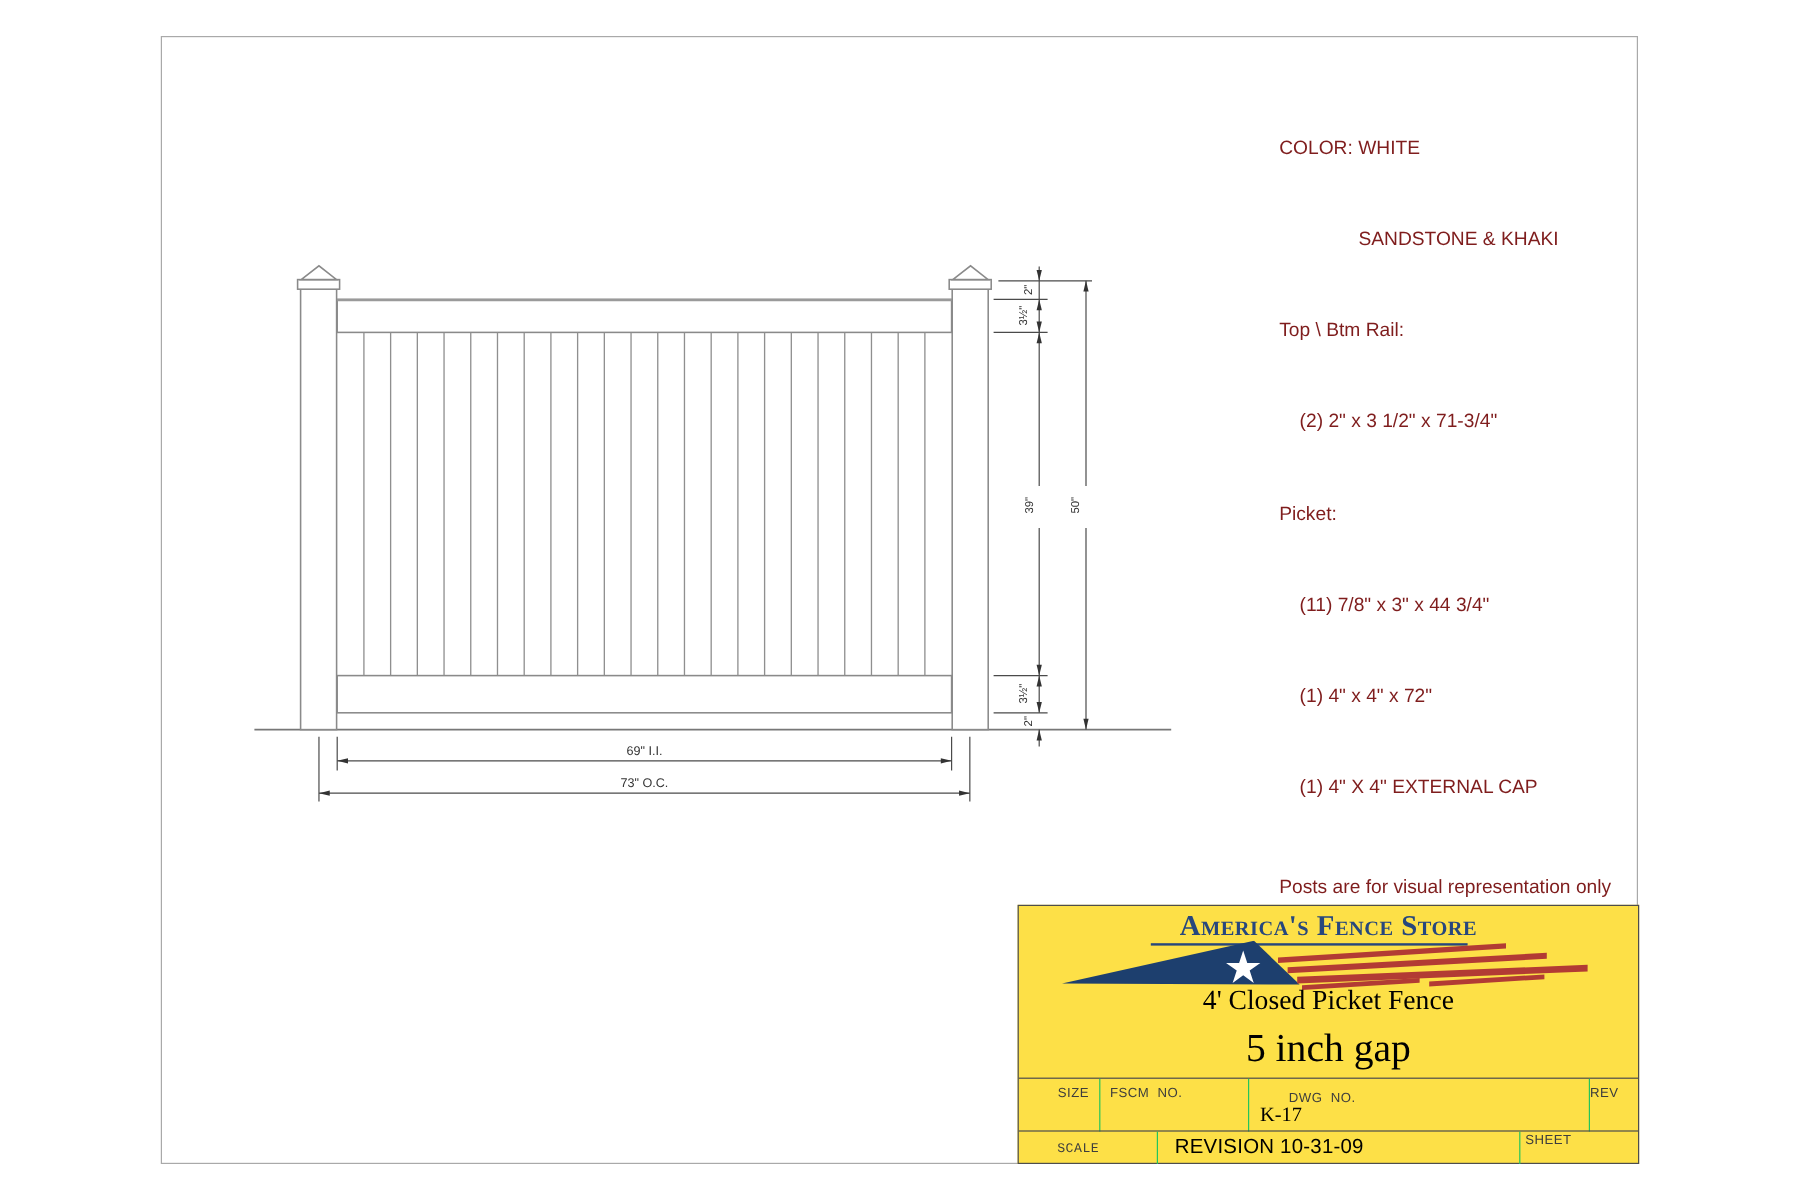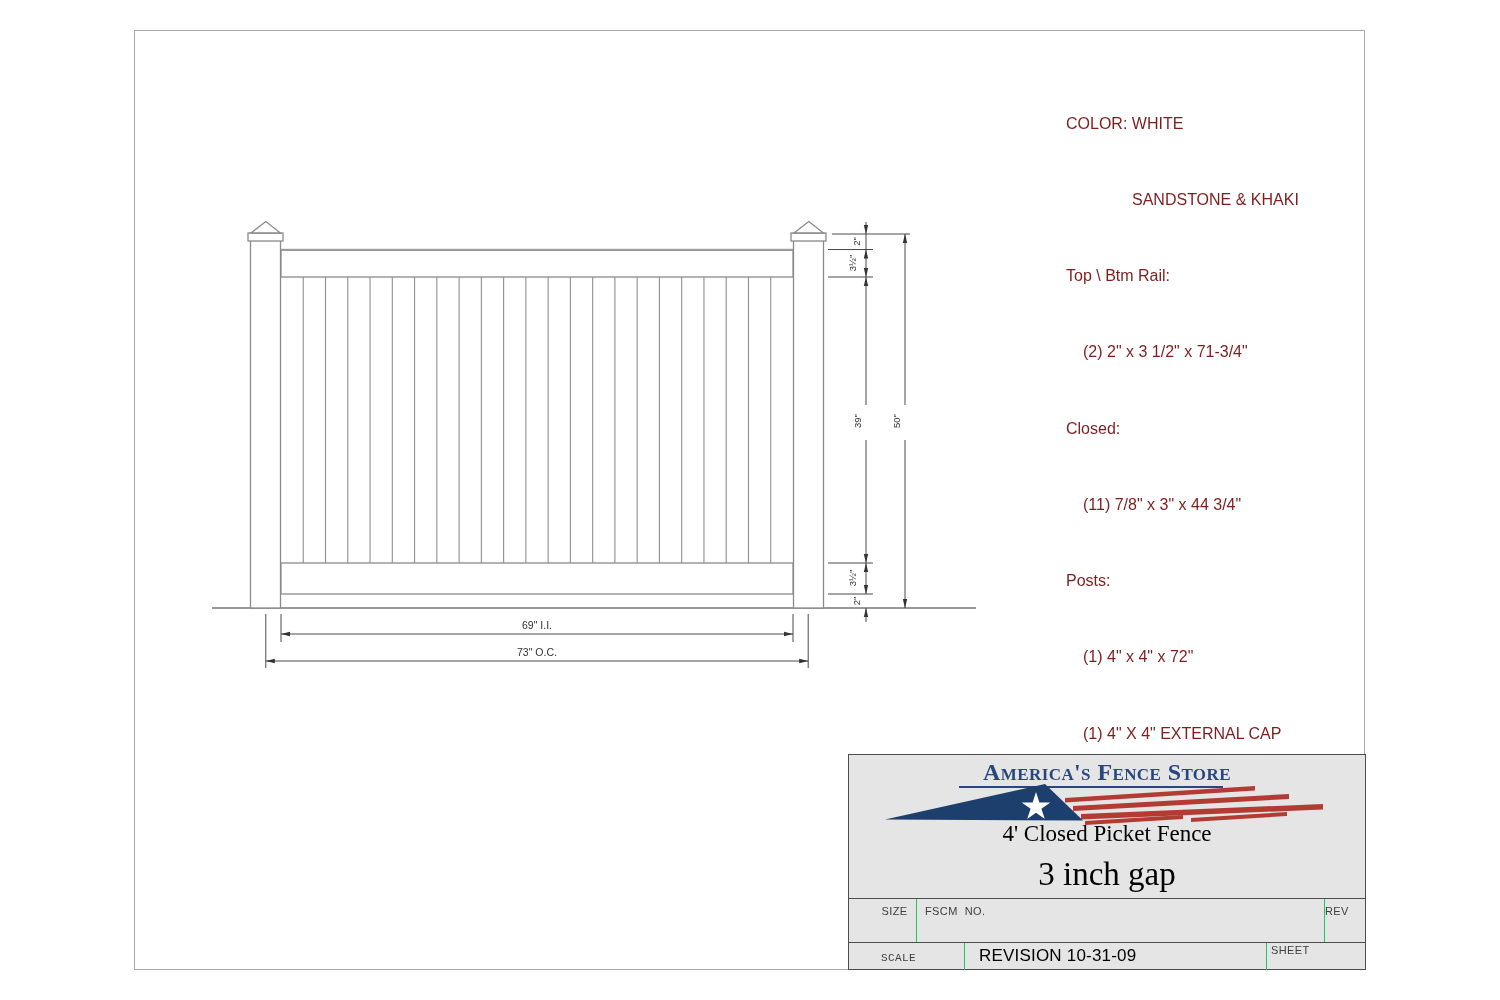--- a/index.html
+++ b/index.html
@@ -11,21 +11,21 @@
 
   
   .specs { position:absolute; left:1066px; top:60px; color:#7f1d1d; font-size:16px;
            line-height:25.4px; white-space:pre; }
   .specs .ind1 { padding-left:17px; }
   .specs .ind2 { padding-left:66px; }
   .specs .gap  { margin-top:6px; }
 
   
   .titleblock { position:absolute; left:848px; top:754px; width:518px; height:216px;
-                border:1px solid #4d4d4d; box-sizing:border-box; background:#e5e5e5; }
+                border:1px solid #4d4d4d; box-sizing:border-box; background:#fde047; }
   .tb-brand { position:absolute; top:4px; left:0; width:100%; text-align:center;
               font-family:"Liberation Serif", serif; font-weight:bold; font-variant:small-caps;
               font-size:24px; letter-spacing:0.4px; color:#27477d; }
   .tb-underline { position:absolute; top:31px; left:110px; width:264px; height:2px; background:#27477d; }
   .tb-flag { position:absolute; left:36px; top:29px; width:440px; height:42px; }
   .tb-title1 { position:absolute; top:66px; left:0; width:100%; text-align:center;
                font-family:"Liberation Serif", serif; font-size:23px; color:#000; }
   .tb-title2 { position:absolute; top:101px; left:0; width:100%; text-align:center;
                font-family:"Liberation Serif", serif; font-size:33px; color:#000; }
   .tb-row2 { position:absolute; top:143px; left:0; width:516px; height:44px;
@@ -150,23 +150,22 @@
     <text class="dimtext" transform="rotate(-90 897 421)" x="897" y="421" text-anchor="middle" dominant-baseline="middle">50"</text>
     <text class="dimtext-b" x="537" y="629" text-anchor="middle">69" I.I.</text>
     <text class="dimtext-b" x="537" y="656" text-anchor="middle">73" O.C.</text>
   </svg>
 
   <div class="specs">
     <div>COLOR: WHITE</div>
     <div class="ind2">SANDSTONE &amp; KHAKI</div>
     <div>Top \ Btm Rail:</div>
     <div class="ind1">(2) 2" x 3 1/2" x 71-3/4"</div>
-    <div>Closed:</div>
+    <div>Picket:</div>
     <div class="ind1">(11) 7/8" x 3" x 44 3/4"</div>
-    <div>Posts:</div>
     <div class="ind1">(1) 4" x 4" x 72"</div>
     <div class="ind1">(1) 4" X 4" EXTERNAL CAP</div>
     <div class="gap">Posts are for visual representation only</div>
     <div>Posts not included with panel</div>
   </div>
 
   <div class="titleblock">
     <div class="tb-brand">America's Fence Store</div>
     <div class="tb-underline"></div>
 
@@ -176,25 +175,29 @@
       <g fill="#b23b34">
         <path d="M180,14 L370,2 L370,6.5 L180,18.5 Z"></path>
         <path d="M188,22 L404,10 L404,15 L188,27 Z"></path>
         <path d="M196,30 L438,20 L438,25.5 L196,35.5 Z"></path>
         <path d="M200,37 L298,31 L298,35 L200,41 Z"></path>
         <path d="M306,34 L402,28 L402,32 L306,38 Z"></path>
       </g>
     </svg>
 
     <div class="tb-title1">4' Closed Picket Fence</div>
-    <div class="tb-title2">3 inch gap</div>
+    <div class="tb-title2">5 inch gap</div>
 
     <div class="tb-row2">
       <div class="tb-cell cell-size tb-label">SIZE</div>
       <div class="tb-cell cell-fscm tb-label bl">FSCM  NO.</div>
+      <div class="tb-cell cell-dwg bl">
+        <span class="tb-label">DWG  NO.</span>
+        <span class="dwg-no">K-17</span>
+      </div>
       <div class="tb-cell cell-rev tb-label bl">REV</div>
     </div>
 
     <div class="tb-row3">
       <div class="tb-cell cell-scale tb-label">SCALE</div>
       <div class="tb-cell cell-revision bl">
         <span class="revision-text">REVISION 10-31-09</span>
       </div>
       <div class="tb-cell cell-sheet tb-label bl">SHEET</div>
     </div>

